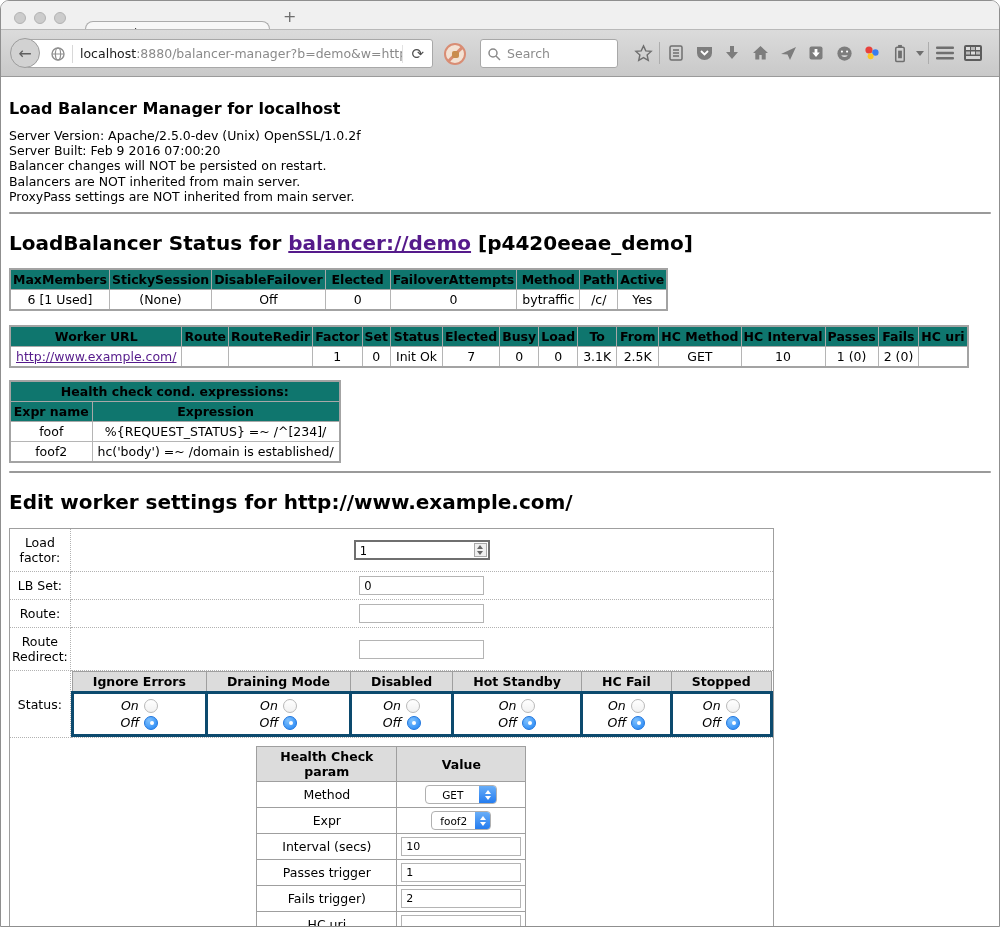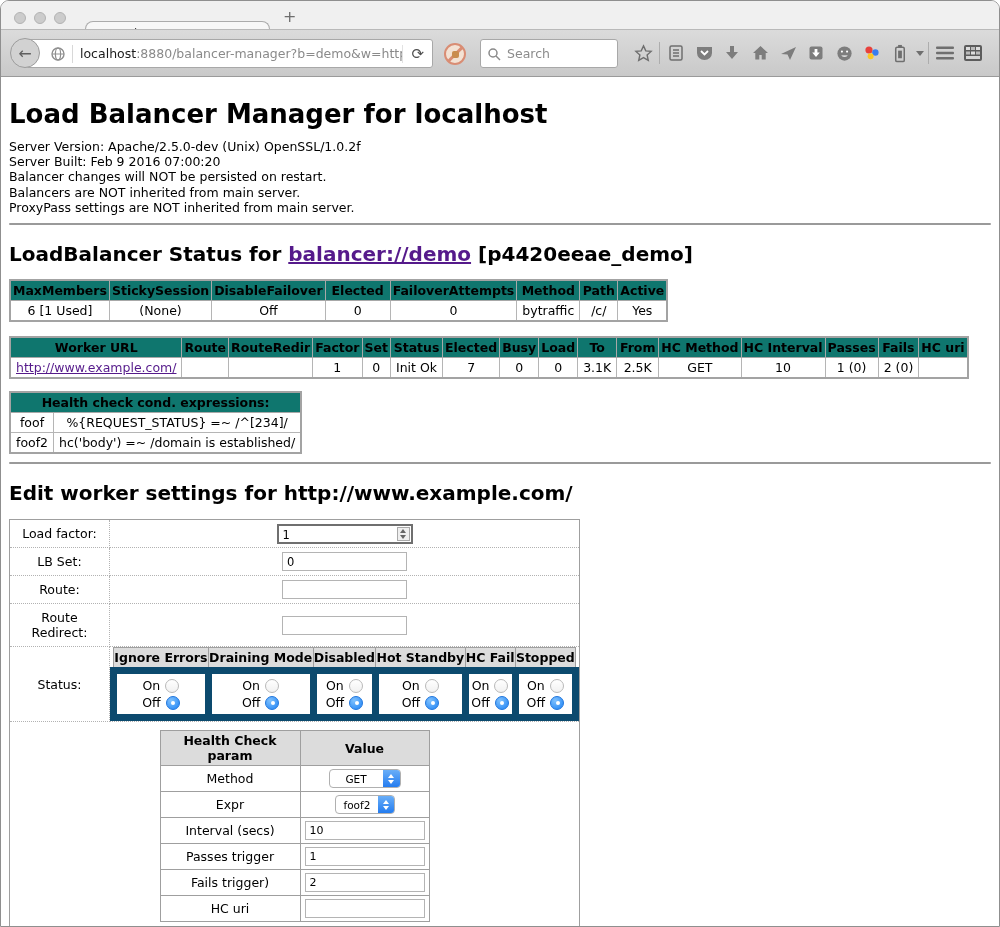--- a/index.html
+++ b/index.html
@@ -44,21 +44,21 @@
                border:1px solid #a8a8a8; border-radius:3px; display:flex; align-items:center; padding:0 6px; }
   .searchbox .ph { color:#8b8b8b; font-size:12.5px; margin-left:6px; }
   .toolicons { position:absolute; left:628px; top:0; right:0; height:100%; display:flex; align-items:center; }
   .ticon { width:28px; height:46px; display:flex; align-items:center; justify-content:center; flex:0 0 auto; }
   .vsep { width:1px; height:22px; background:#adadad; margin:0 2px; flex:0 0 auto; }
   .caret { width:0; height:0; border-left:4px solid transparent; border-right:4px solid transparent;
            border-top:5px solid #6f6f6f; margin:0 2px; }
 
   
   .content { background:#fff; padding:8px 8px 0 8px; height:850px; overflow:hidden; font-size:12.5px; color:#000; }
-  h1.pagetitle { font-size:26px; margin:14px 0 10px 0; letter-spacing:0; }
+  h1.pagetitle { font-size:16px; margin:14px 0 10px 0; letter-spacing:0; }
   .info { line-height:15.2px; margin-bottom:0; }
   hr.rule { border:none; border-top:2px solid #9a9a9a; border-radius:2px; margin:8px 0; }
   h3.sect { font-size:20px; margin:17px 0 13px 0; }
   a.vlink { color:#551a8b; text-decoration:underline; }
 
   table.data-table { border-collapse:collapse; border:2px solid #a3a3a3; margin-bottom:14px; font-size:12.5px; }
   table.data-table th { background:#0f766e; font-weight:bold; border:1px solid #a8a8a8; padding:2px 2px; white-space:nowrap; }
   table.data-table td { border:1px solid #b5b5b5; padding:2px 5px; text-align:center; white-space:nowrap; }
   td.lalign { text-align:left; }
 
@@ -71,22 +71,22 @@
               font-size:11.5px; padding:1px 4px; }
   .numwrap { display:inline-flex; width:136px; height:20px; border:2px solid #6f6f6f; background:#fff; align-items:stretch; }
   .numtext { flex:1; font-size:11.5px; text-align:left; padding:2px 4px; }
   .numstep { width:13px; border:1px solid #a9a9a9; background:#efefef; margin:1px; display:flex;
              flex-direction:column; align-items:center; justify-content:center; gap:2px; }
   .numstep i { width:0; height:0; border-left:3px solid transparent; border-right:3px solid transparent; }
   .numstep .up { border-bottom:4px solid #666; }
   .numstep .dn { border-top:4px solid #666; }
 
   table.status-table { border-collapse:collapse; width:100%; font-size:12.5px; }
-  table.status-table th { background:#dcdcdc; border:1px solid #9f9f9f; padding:2px 0; white-space:nowrap; }
-  table.status-table td { border:7px solid #0c4a6e; padding:3px 2px; text-align:left; }
+  table.status-table th { background:#dcdcdc; border:1px solid #9f9f9f; padding:2px 20px; white-space:nowrap; }
+  table.status-table td { border:3px solid #0c4a6e; padding:3px 2px; text-align:left;font-style:italic; }
   .radline { display:flex; align-items:center; justify-content:center; gap:5px; height:17px; }
   .radio { width:14px; height:14px; border-radius:50%; display:inline-block; position:relative;
            background:linear-gradient(#ffffff,#f1f1f1); border:1px solid #b9b9b9; }
   .radio.checked { background:radial-gradient(circle at 35% 30%, #7fc1fd, #1d82f5); border:1px solid #2478dd; }
   .radio.checked::after { content:""; position:absolute; left:4.5px; top:4.5px; width:4px; height:4px;
            border-radius:50%; background:#fff; }
 
   table.hc-table { border-collapse:collapse; border:1px solid #9f9f9f; margin:8px auto; width:270px; font-size:12.5px; }
   table.hc-table th { background:#dcdcdc; border:1px solid #9f9f9f; padding:2px 12px; }
   table.hc-table td { border:1px solid #9f9f9f; padding:3px 2px; text-align:center; }
@@ -316,20 +316,24 @@
       </tr>
       </tbody>
     </table>
 
     <table class="data-table" style="margin-bottom:6px;">
       <tbody>
       <tr>
         <th colspan="2">Health check cond. expressions:</th>
       </tr>
       <tr>
+        <th style="width:82px">Expr name</th>
+        <th style="width:225px">Expression</th>
+      </tr>
+      <tr>
         <td>foof</td>
         <td class="lalign">%{REQUEST_STATUS} =~ /^[234]/</td>
       </tr>
       <tr>
         <td>foof2</td>
         <td class="lalign">hc('body') =~ /domain is established/</td>
       </tr>
       </tbody>
     </table>
 

